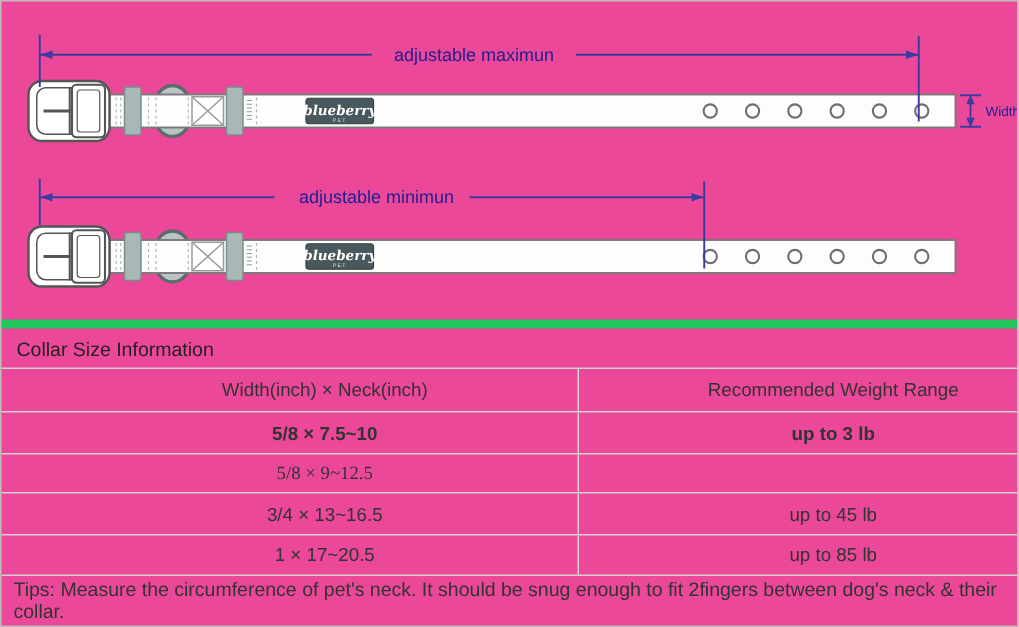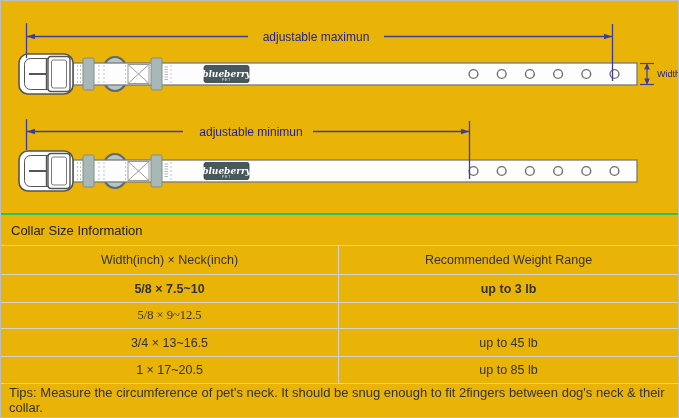--- a/index.html
+++ b/index.html
@@ -1,30 +1,30 @@
 <!DOCTYPE html>
 <html><head>
 <meta charset="utf-8">
 <style>
   html,body{margin:0;padding:0;background:#fff;font-family:"Liberation Sans",sans-serif;}
   .frame{
     position:relative;width:679px;height:418px;box-sizing:border-box;
-    border:1px solid #bdbdbd;background:#eab308;overflow:hidden;padding-left:16px;
+    border:1px solid #bdbdbd;background:#ec4899;overflow:hidden;padding-left:16px;
   }
   .diagram-svg{position:absolute;top:0;left:0;}
   
   .table-area{position:absolute;left:0;top:212px;width:677px;color:#333;}
   .t-title-row{
-    height:32px;border-top:2px solid #22c55e;display:flex;align-items:center;
+    height:32px;border-top:6px solid #22c55e;display:flex;align-items:center;
     padding-left:10px;box-sizing:border-box;font-size:13px;color:#222;
   }
   .t-row{display:flex;border-top:1px solid #d2d2d2;box-sizing:border-box;}
   .t-cell{
     display:flex;align-items:center;justify-content:center;
-    box-sizing:border-box;font-size:12.5px;color:#333;text-align:center;
+    box-sizing:border-box;font-size:12.5px;color:#333;text-align:center;margin-left:47px;
   }
   .t-cell.left{width:338px;border-right:1px solid #d2d2d2;}
   .t-cell.right{flex:1;}
   .h-header{height:29px;}
   .h-r1{height:28px;font-weight:bold;}
   .h-r2{height:26px;font-family:Liberation Serif, serif;}
   .h-r3{height:28px;}
   .h-r4{height:27px;}
   .t-tips{
     height:33px;border-top:1px solid #d2d2d2;display:flex;align-items:center;

